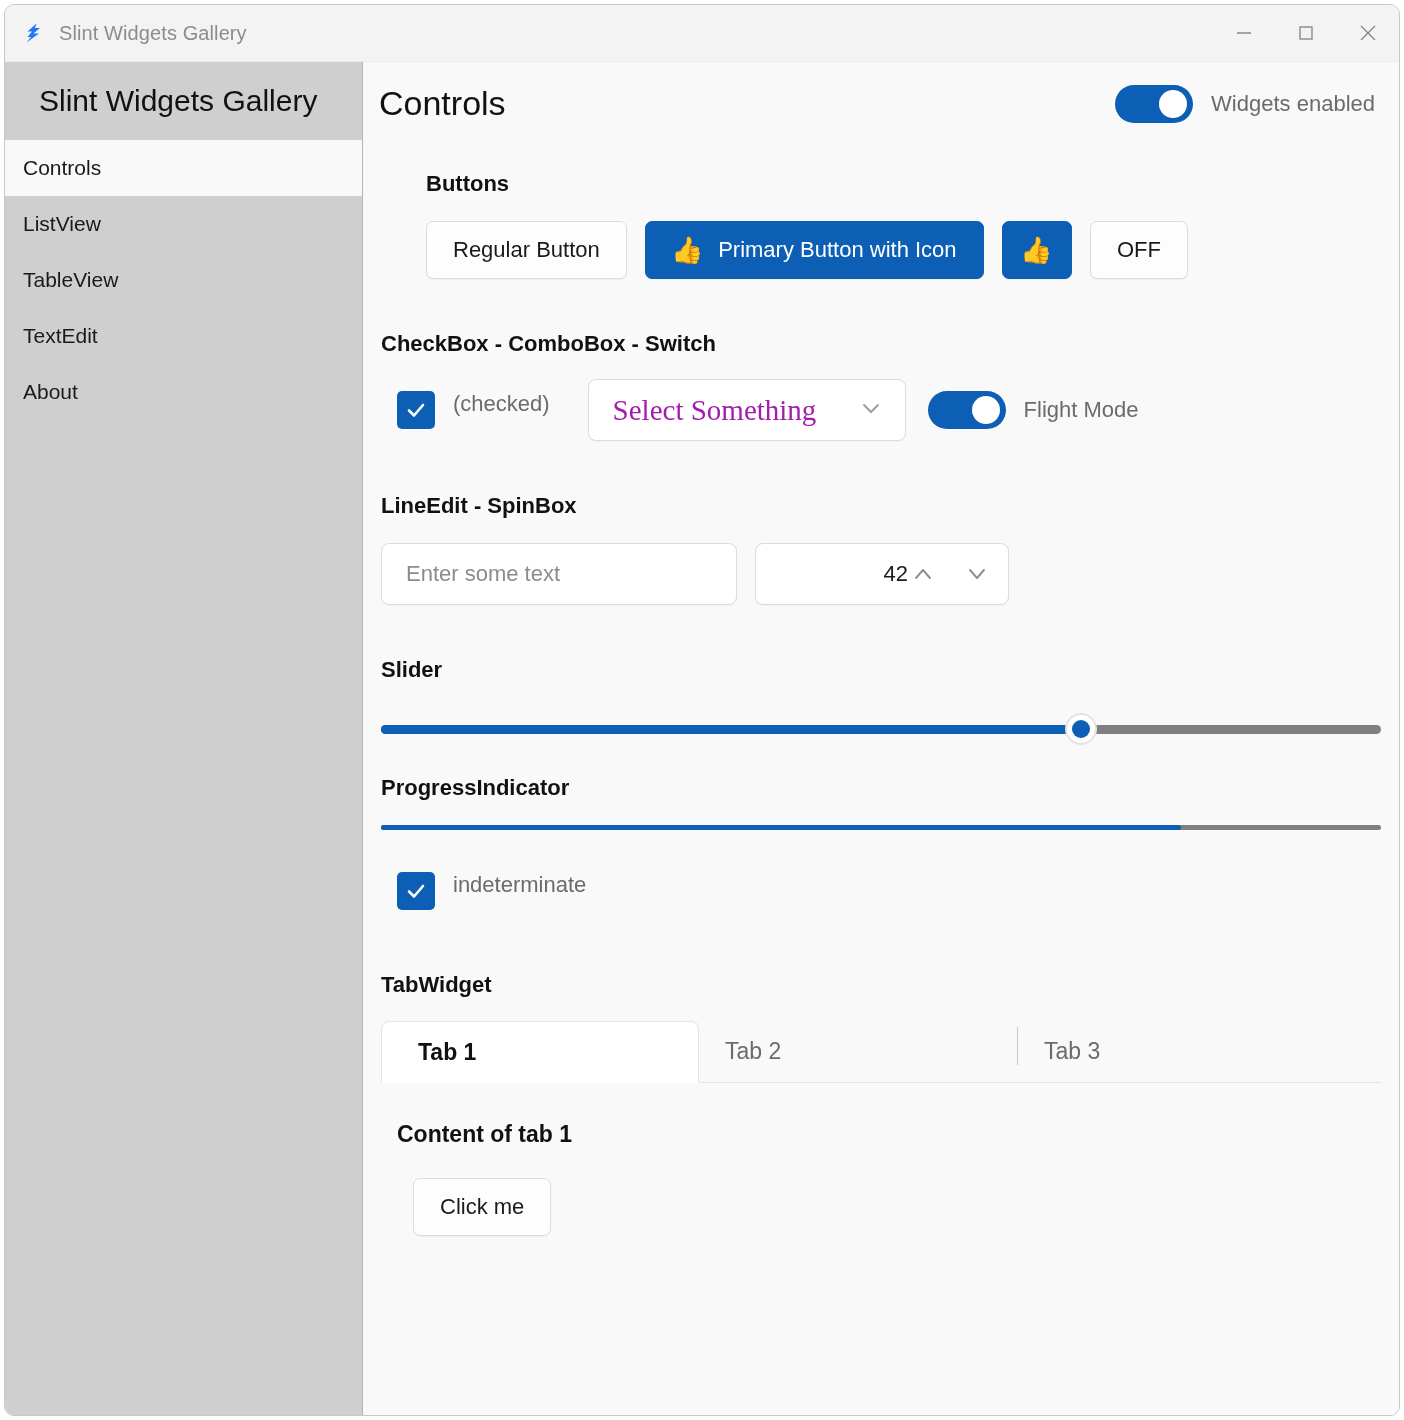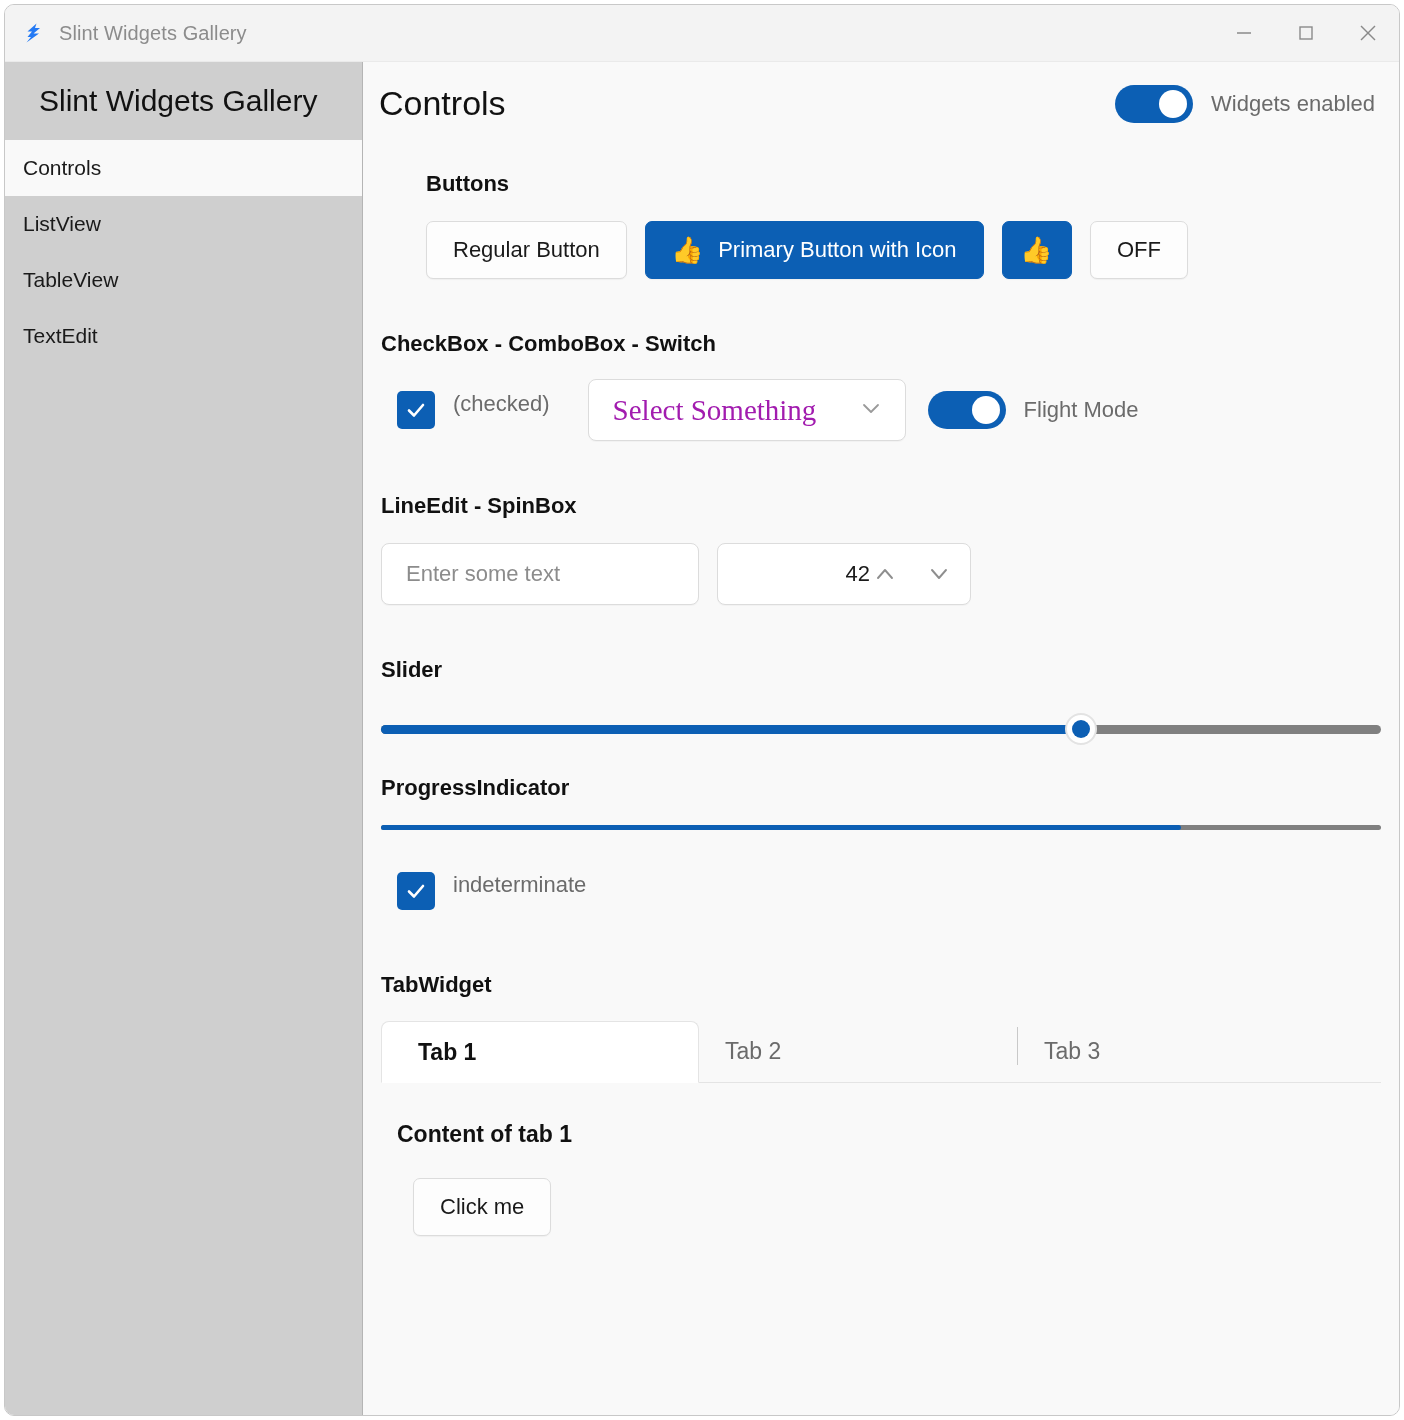--- a/index.html
+++ b/index.html
@@ -244,21 +244,21 @@
     box-shadow: 0 1px 1px rgba(0,0,0,0.03);
   }
   .combobox-value {
     font-size: 29px;
     color: #a21caf;
     font-family: Liberation Serif, serif;
   }
 
   
   .lineedit {
-    width: 318px;
+    width: 356px;
     height: 62px;
     border: 1px solid #dcdcdc;
     background: #ffffff;
     border-radius: 8px;
     display: flex;
     align-items: center;
     padding: 0 22px;
     box-sizing: border-box;
     box-shadow: 0 1px 1px rgba(0,0,0,0.03);
   }
@@ -451,20 +451,23 @@
           <span>Controls</span>
         </div>
         <div class="nav-item">
           <span>ListView</span>
         </div>
         <div class="nav-item">
           <span>TableView</span>
         </div>
         <div class="nav-item">
           <span>TextEdit</span>
+        </div>
+        <div class="nav-item">
+          <span>About</span>
         </div>
       </div>
 
       <div class="content">
 
         <div class="page-header">
           <div class="page-title">Controls</div>
           <div class="header-right">
             <div class="switch">
               <div class="knob"></div>

